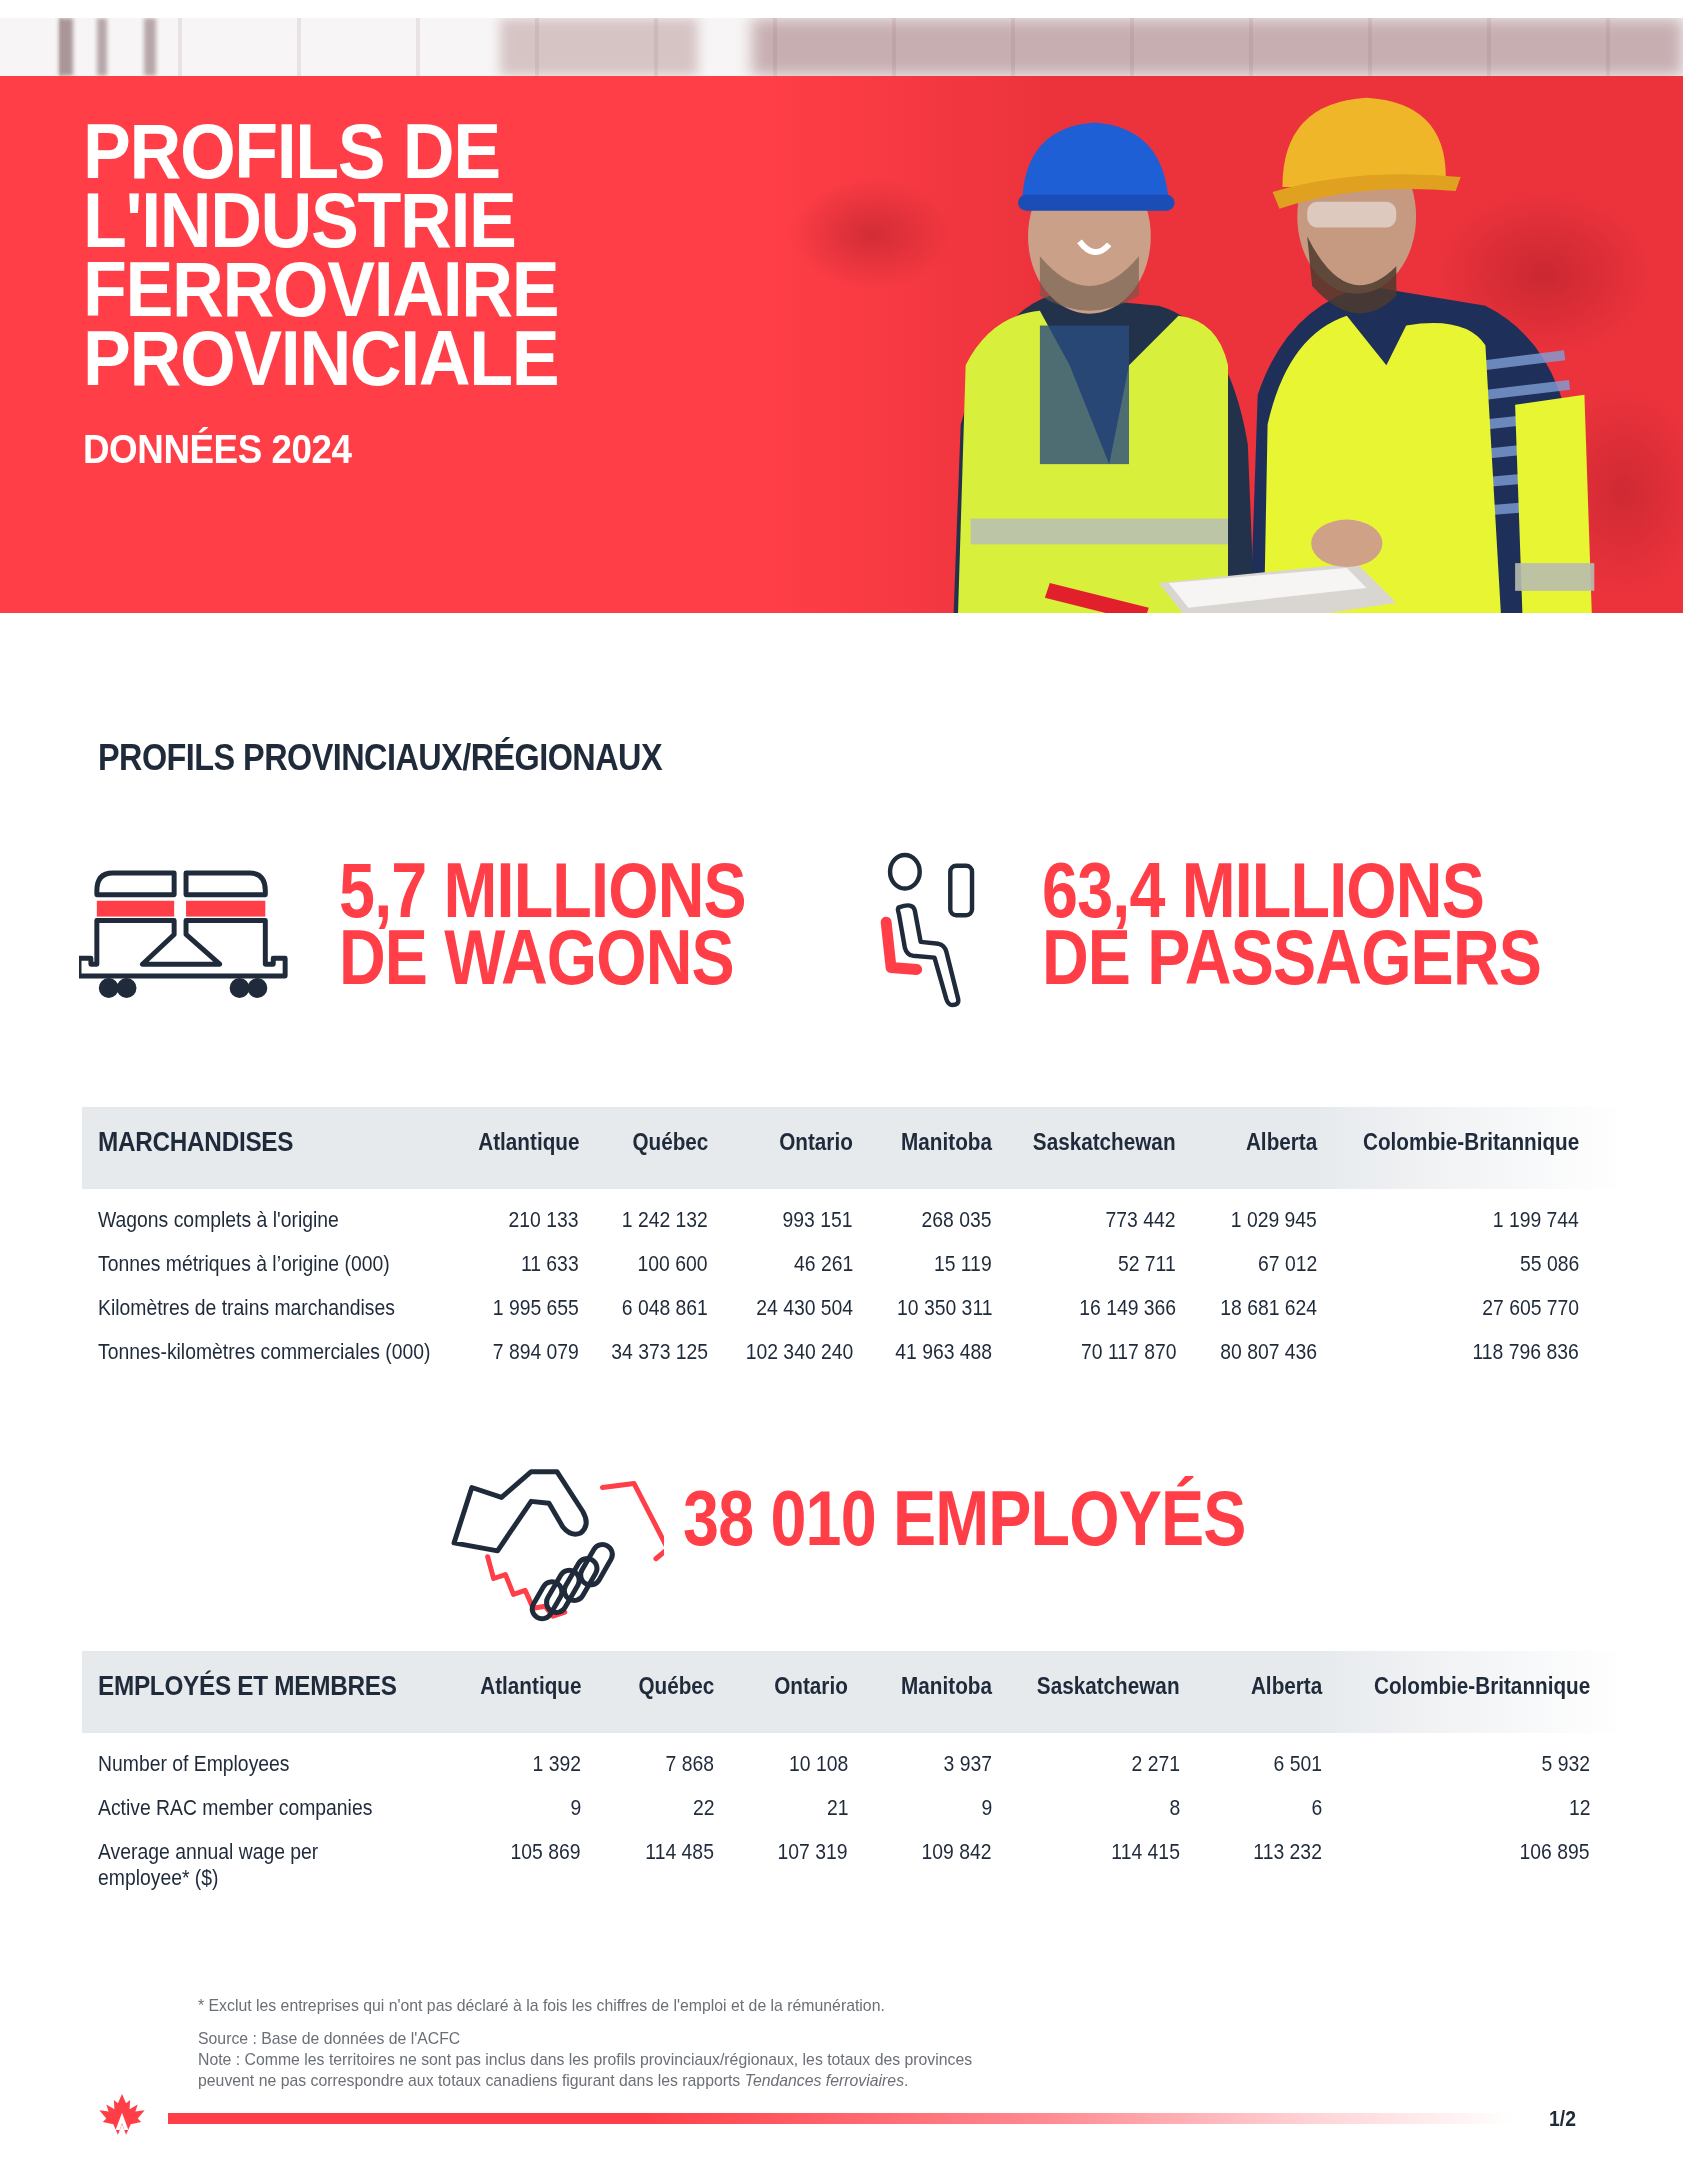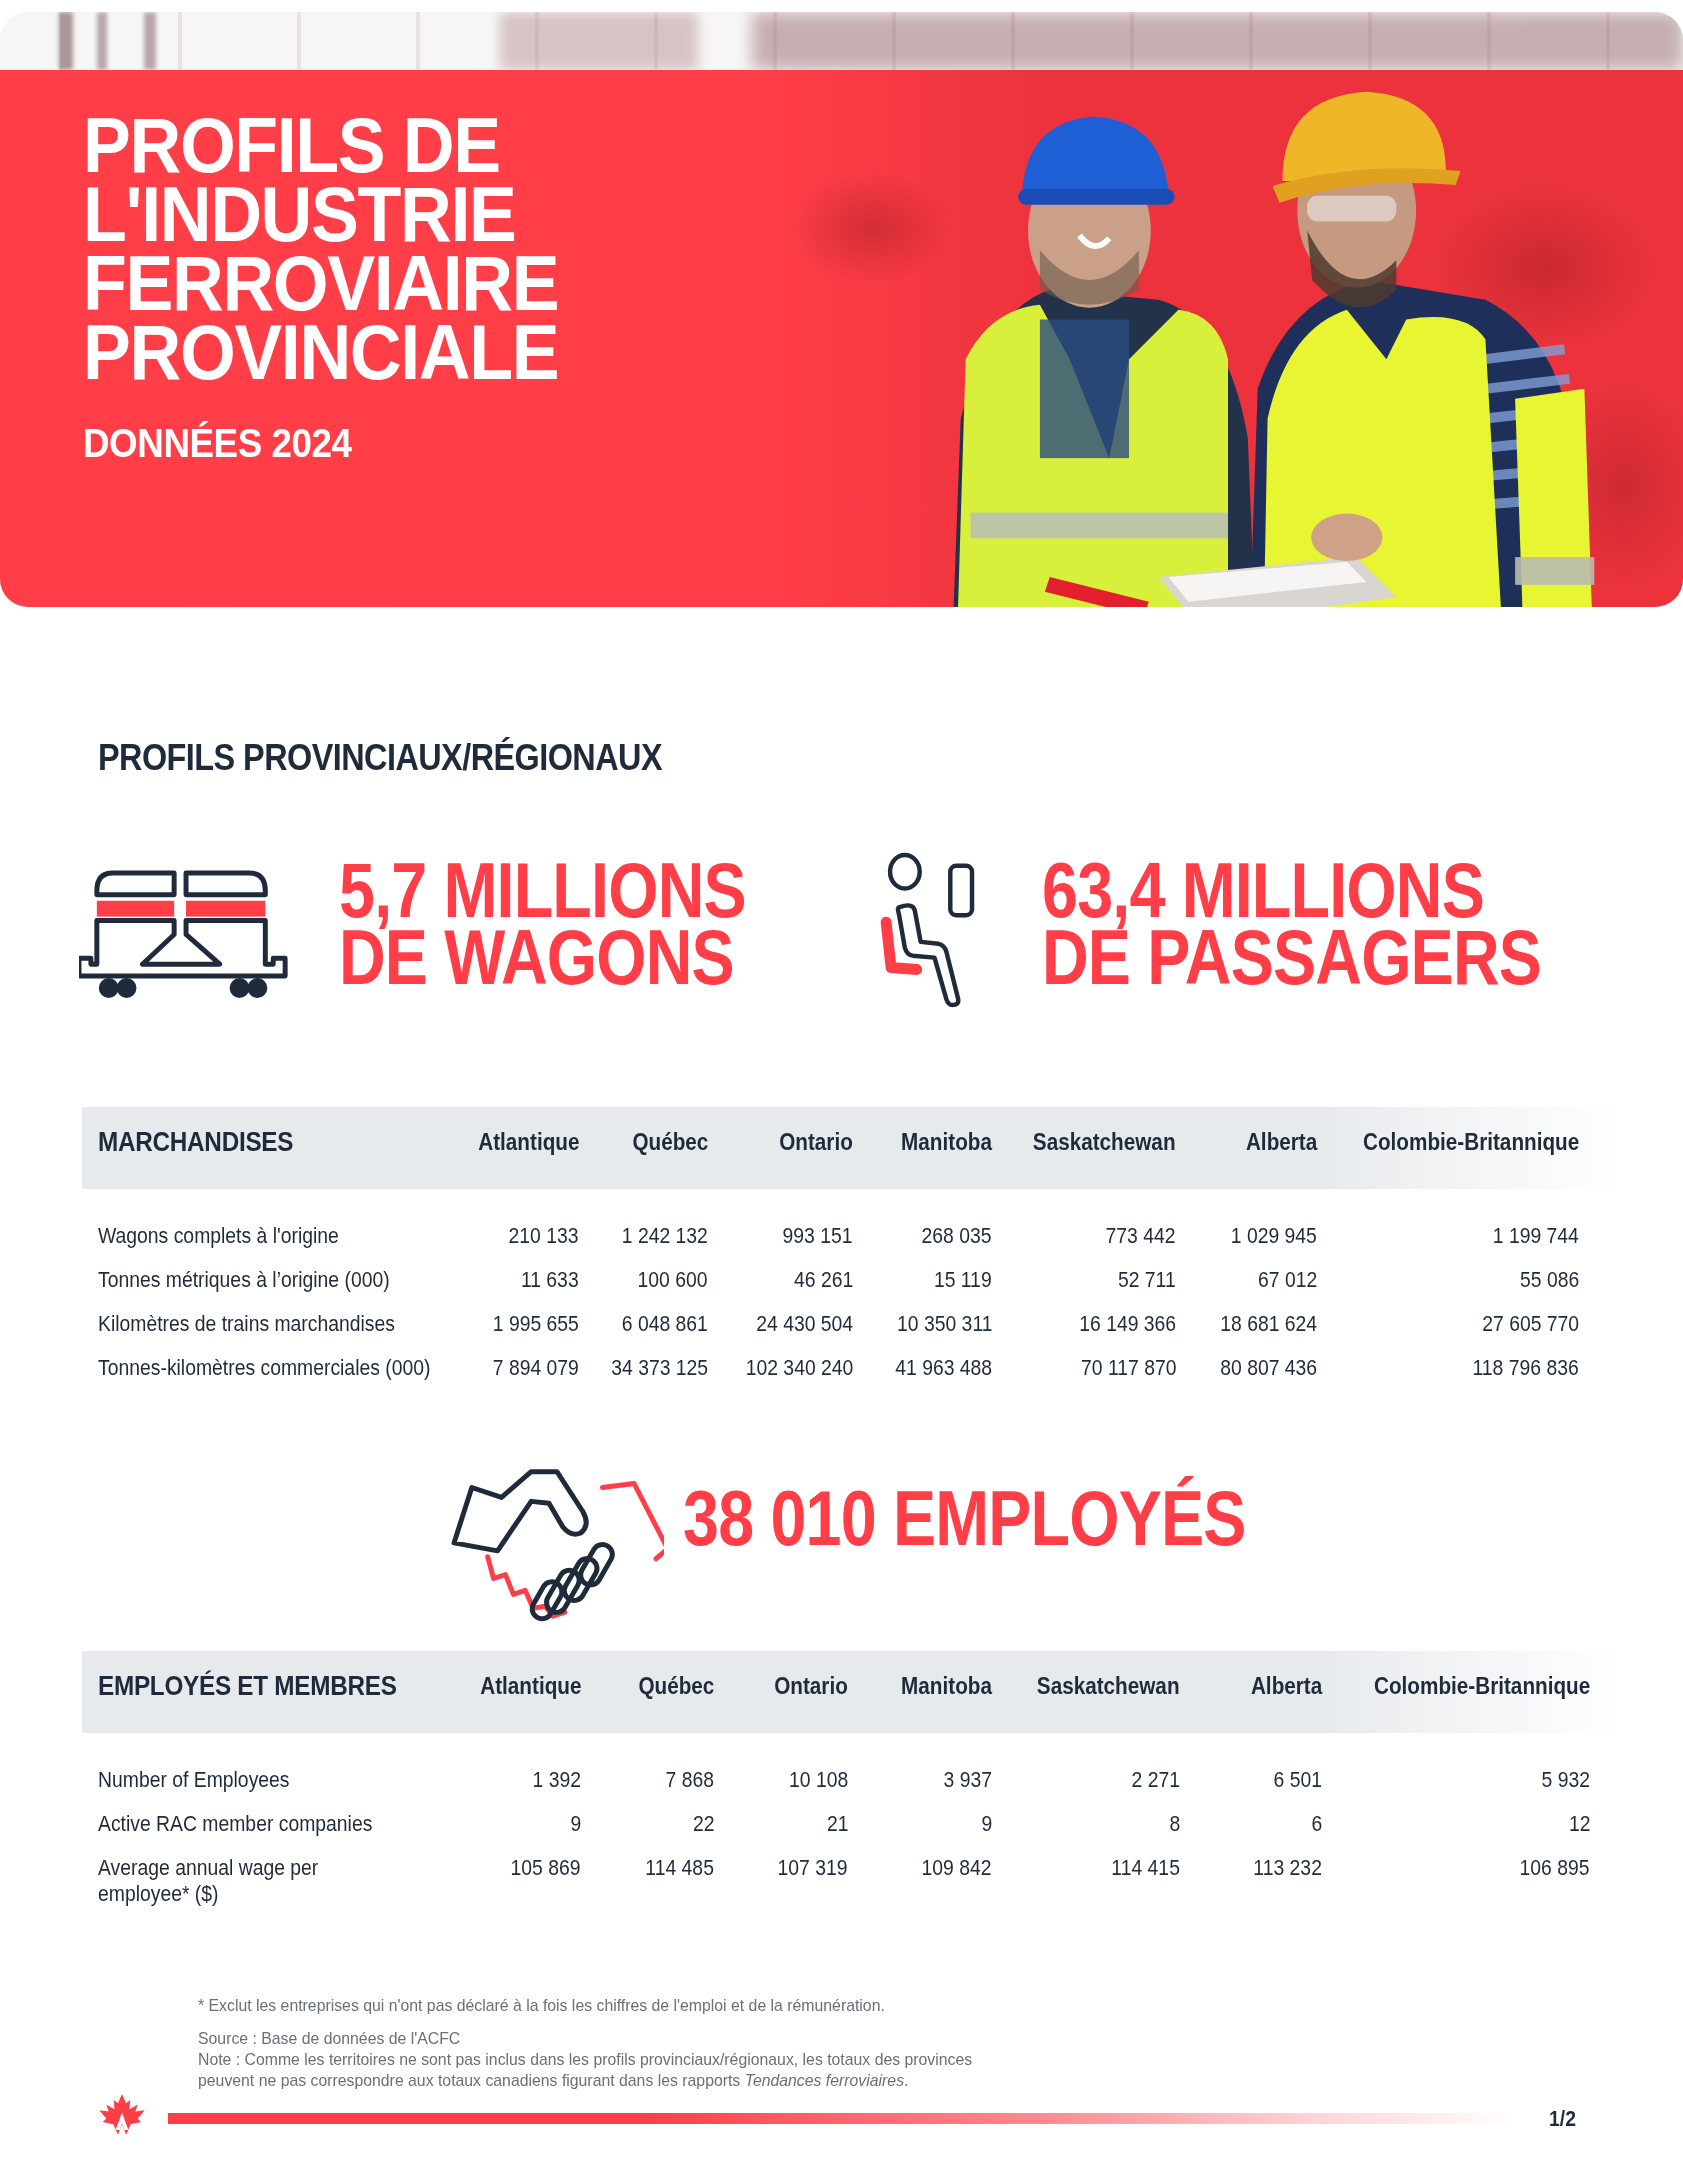--- a/index.html
+++ b/index.html
@@ -1,21 +1,21 @@
 <!DOCTYPE html>
 <html><head>
 <meta charset="utf-8">
 <style>
   * { box-sizing: border-box; margin: 0; padding: 0; }
   html, body { width: 1683px; height: 2178px; background: #ffffff; overflow: hidden; }
   body { position: relative; font-family: "Liberation Sans", sans-serif; color: #1f2a3a; }
 
   
-  .hero { position: absolute; left: 0; top: 12px; width: 1683px; height: 595px; overflow: hidden;
-    background: linear-gradient(180deg, #f3f1f1 0%, #ebe6e6 100%); border-radius: 28px; }
+  .hero { position: absolute; left: 0; top: 18px; width: 1683px; height: 595px; overflow: hidden;
+    background: linear-gradient(180deg, #f3f1f1 0%, #ebe6e6 100%); }
   .hero-top-strip { position: absolute; left: 0; top: 0; width: 1683px; height: 58px;
     background:
       linear-gradient(90deg, rgba(255,255,255,0) 0%, rgba(255,255,255,0.0) 100%),
       repeating-linear-gradient(90deg, #f7f5f5 0 59px, #e9e2e2 59px 63px, #f7f5f5 63px 119px);
   }
   .hero-top-strip .blur1 { position:absolute; left:59px; top:0; width:14px; height:58px; background:#6a4a4e; opacity:.55; filter: blur(2px); }
   .hero-top-strip .blur2 { position:absolute; left:97px; top:0; width:10px; height:58px; background:#6a4a4e; opacity:.45; filter: blur(2px); }
   .hero-top-strip .blur3 { position:absolute; left:144px; top:0; width:12px; height:58px; background:#6a4a4e; opacity:.45; filter: blur(2px); }
   .hero-top-strip .blur4 { position:absolute; left:500px; top:0; width:198px; height:58px; background:#9b6b6f; opacity:.35; filter: blur(6px); }
   .hero-top-strip .blur5 { position:absolute; left:752px; top:0; width:931px; height:58px; background:#8c5960; opacity:.45; filter: blur(8px); }
@@ -73,21 +73,21 @@
     background: linear-gradient(90deg, #e7eaed 0%, #e7eaed 80%, #ffffff 100%); }
   .tbl-head .cell, .tbl-row .cell { position: absolute; white-space: nowrap; }
   .tbl-head .cell { top: 22px; font-weight: 700; font-size: 23px; color: #1f2a3a;
     transform: scaleX(0.9); }
   .tbl-head .cell.title { left: 16px; font-size: 27px; top: 20px; transform-origin: left center; letter-spacing: -0.3px; }
   .tbl-head .cell.num { transform-origin: right center; text-align: right; }
   .tbl-row { position: relative; height: 44px; }
   .tbl-row .cell { top: 10px; font-size: 22px; color: #1f2a3a; transform: scaleX(0.88); }
   .tbl-row .cell.label { left: 16px; transform-origin: left center; line-height: 26px; }
   .tbl-row .cell.num { transform-origin: right center; text-align: right; }
-  .tbl-rows { padding-top: 16px; margin-top: 8px; }
+  .tbl-rows { padding-top: 8px; }
   .tbl-row.tall { height: 65px; }
 
   
   .c1 { right: calc(1544px - 497px); }
   .c2 { right: calc(1544px - 626px); }
   .c3 { right: calc(1544px - 771px); }
   .c4 { right: calc(1544px - 910px); }
   .c5 { right: calc(1544px - 1094px); }
   .c6 { right: calc(1544px - 1235px); }
   .c7 { right: calc(1544px - 1497px); }

